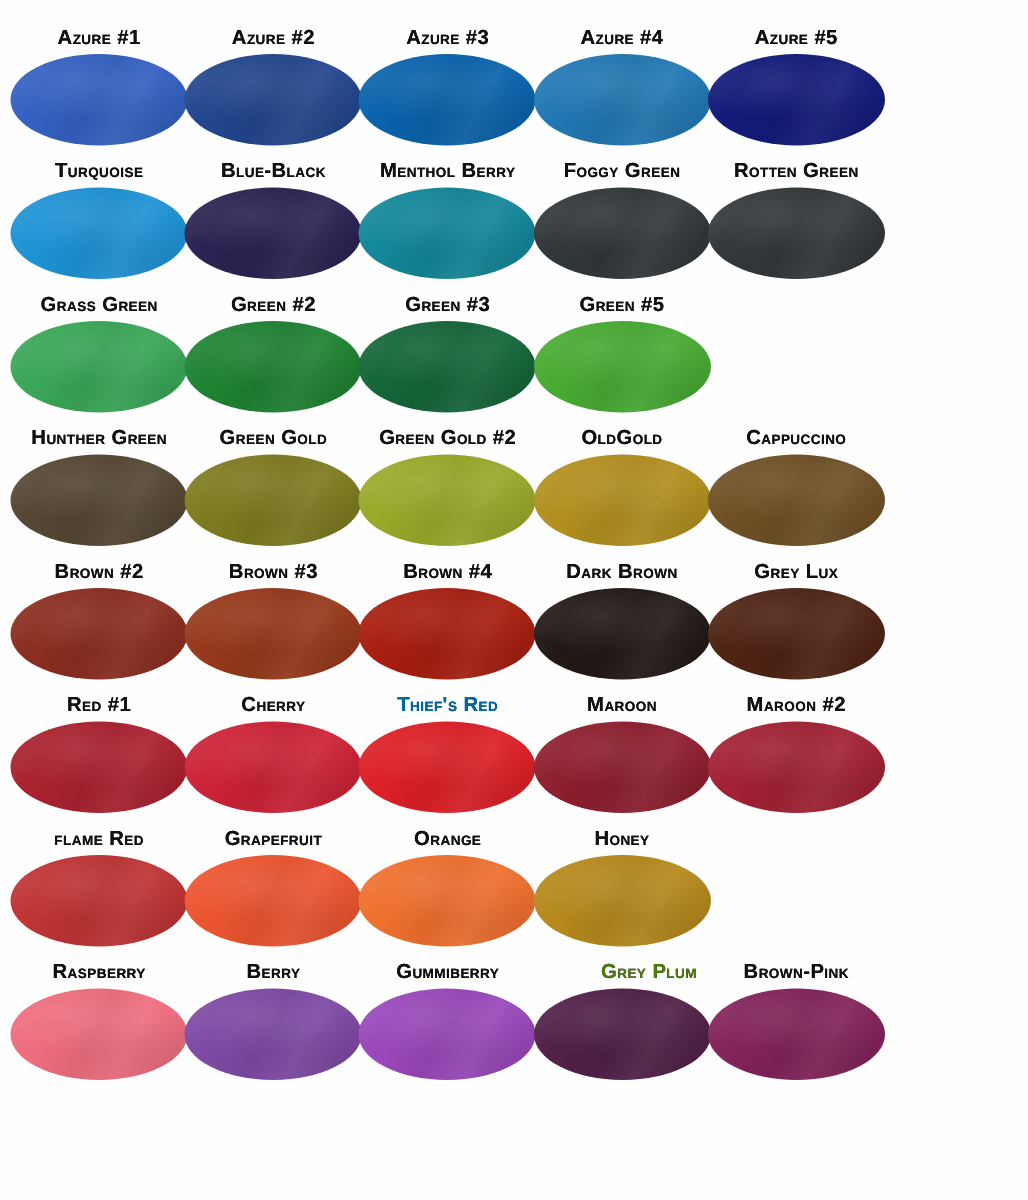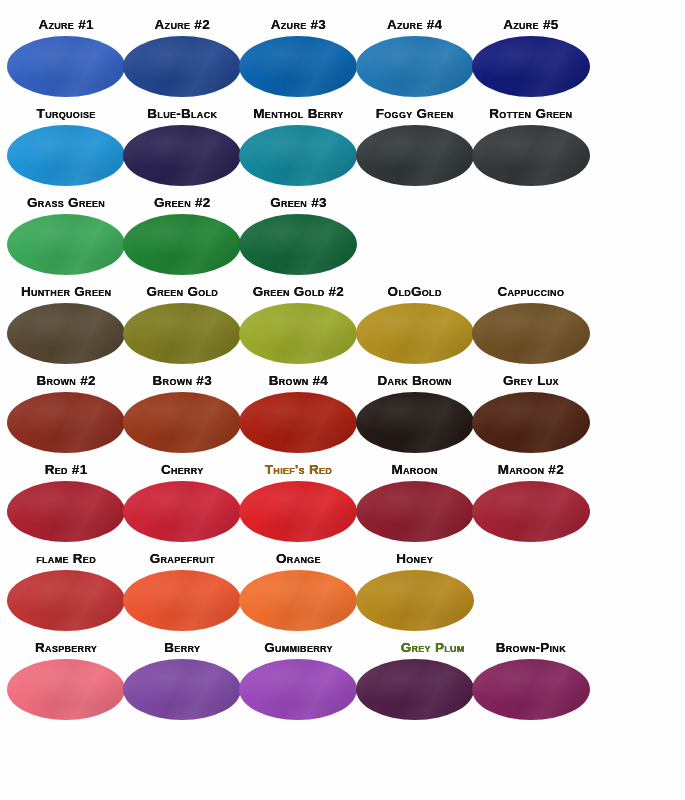--- a/index.html
+++ b/index.html
@@ -147,20 +147,24 @@
       <div class="swatch-oval" style="background-color: rgb(58, 167, 87);"></div>
     </div>
     <div class="swatch-cell">
       <div class="swatch-label" style="color: rgb(17, 17, 17);">Green #2</div>
       <div class="swatch-oval" style="background-color: rgb(31, 131, 50);"></div>
     </div>
     <div class="swatch-cell">
       <div class="swatch-label" style="color: rgb(17, 17, 17);">Green #3</div>
       <div class="swatch-oval" style="background-color: rgb(21, 102, 58);"></div>
     </div>
+    <div class="swatch-cell">
+      <div class="swatch-label" style="color: rgb(17, 17, 17);">Green #5</div>
+      <div class="swatch-oval" style="background-color: rgb(72, 171, 51);"></div>
+    </div>
   </div>
 
   <div class="swatch-row">
     <div class="swatch-cell">
       <div class="swatch-label" style="color: rgb(17, 17, 17);">Hunther Green</div>
       <div class="swatch-oval" style="background-color: rgb(85, 71, 51);"></div>
     </div>
     <div class="swatch-cell">
       <div class="swatch-label" style="color: rgb(17, 17, 17);">Green Gold</div>
       <div class="swatch-oval" style="background-color: rgb(126, 123, 32);"></div>
@@ -205,21 +209,21 @@
   <div class="swatch-row">
     <div class="swatch-cell">
       <div class="swatch-label" style="color: rgb(17, 17, 17);">Red #1</div>
       <div class="swatch-oval" style="background-color: rgb(171, 34, 48);"></div>
     </div>
     <div class="swatch-cell">
       <div class="swatch-label" style="color: rgb(17, 17, 17);">Cherry</div>
       <div class="swatch-oval" style="background-color: rgb(205, 35, 55);"></div>
     </div>
     <div class="swatch-cell">
-      <div class="swatch-label" style="color: #a16207;">Thief's Red</div>
+      <div class="swatch-label" style="color: #0369a1;">Thief's Red</div>
       <div class="swatch-oval" style="background-color: rgb(221, 32, 39);"></div>
     </div>
     <div class="swatch-cell">
       <div class="swatch-label" style="color: rgb(17, 17, 17);">Maroon</div>
       <div class="swatch-oval" style="background-color: rgb(142, 31, 47);"></div>
     </div>
     <div class="swatch-cell">
       <div class="swatch-label" style="color: rgb(17, 17, 17);">Maroon #2</div>
       <div class="swatch-oval" style="background-color: rgb(162, 34, 52);"></div>
     </div>

